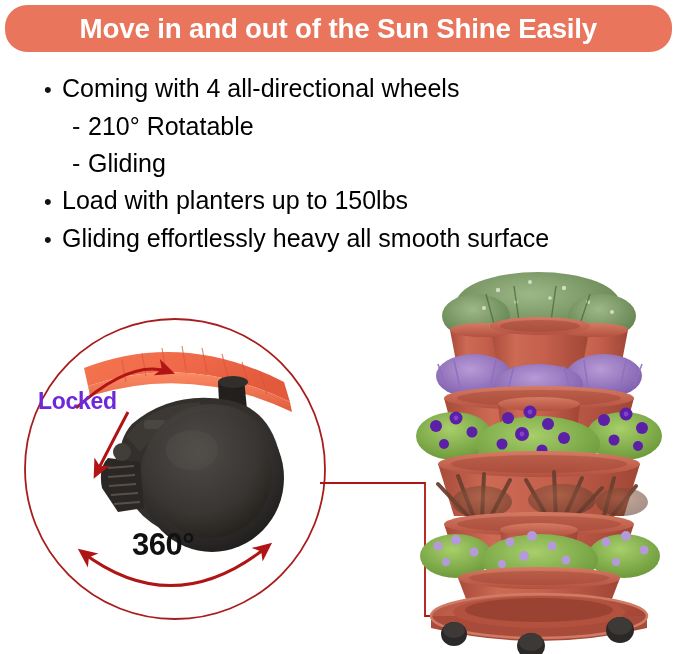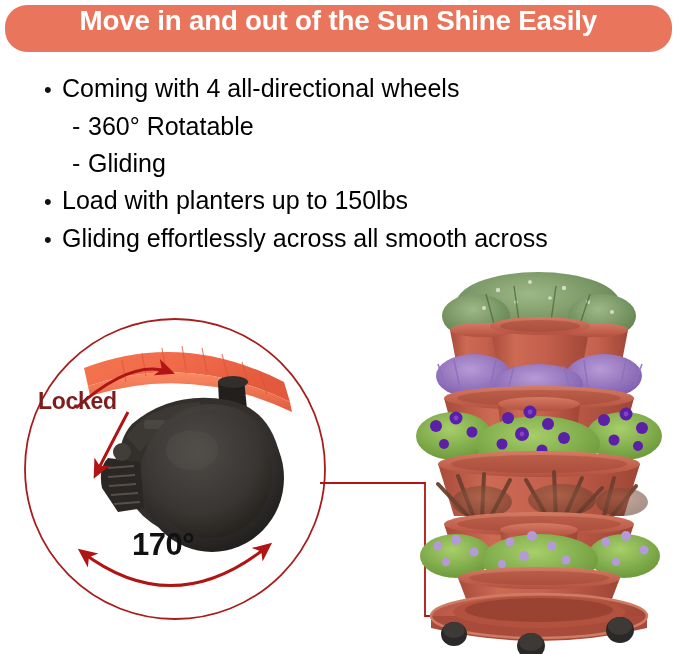--- a/index.html
+++ b/index.html
@@ -19,21 +19,21 @@
   .banner {
     position: absolute;
     left: 5px;
     top: 5px;
     width: 667px;
     height: 47px;
     background: #e8755c;
     border-radius: 22px;
     box-sizing: border-box;
     display: flex;
-    align-items: flex-start;
+    align-items: center;
     justify-content: center;
   }
   .banner-title {
     color: #ffffff;
     font-size: 28px;
     font-weight: bold;
     letter-spacing: -0.2px;
     white-space: nowrap;
     font-family: "Liberation Sans", sans-serif;
     transform: scaleX(0.99);
@@ -87,21 +87,21 @@
     position: absolute;
     left: 0;
     top: 0;
   }
   .label-locked {
     position: absolute;
     left: 38px;
     top: 388px;
     font-size: 23px;
     font-weight: bold;
-    color: #7f1d1d;
+    color: #6d28d9;
     letter-spacing: -0.3px;
   }
   .label-360 {
     position: absolute;
     left: 132px;
     top: 527px;
     font-size: 31px;
     font-weight: bold;
     color: #111111;
     letter-spacing: -0.5px;
@@ -134,36 +134,36 @@
 
 <div class="bullets">
 
   <div class="bullet-row">
     <span class="bullet-dot">•</span>
     <span class="bullet-text">Coming with 4 all-directional wheels</span>
   </div>
 
   <div class="bullet-row sub">
     <span class="bullet-dash">-</span>
-    <span class="bullet-text">360° Rotatable</span>
+    <span class="bullet-text">210° Rotatable</span>
   </div>
 
   <div class="bullet-row sub">
     <span class="bullet-dash">-</span>
     <span class="bullet-text">Gliding</span>
   </div>
 
   <div class="bullet-row">
     <span class="bullet-dot">•</span>
     <span class="bullet-text">Load with planters up to 150lbs</span>
   </div>
 
   <div class="bullet-row">
     <span class="bullet-dot">•</span>
-    <span class="bullet-text">Gliding effortlessly across all smooth across</span>
+    <span class="bullet-text">Gliding effortlessly heavy all smooth surface</span>
   </div>
 
 </div>
 
 <div class="callout">
   <svg class="callout-svg" width="306" height="306" viewBox="0 0 306 306">
     <defs>
       <radialGradient id="wheelGrad" cx="42%" cy="34%" r="72%">
         <stop offset="0%" stop-color="#5a5653"></stop>
         <stop offset="55%" stop-color="#3a3735"></stop>
@@ -237,21 +237,21 @@
     </g>
 
     <path d="M 54 92 Q 110 42 148 56" fill="none" stroke="#b01414" stroke-width="3" marker-end="url(#arrowHeadA)"></path>
     <path d="M 106 96 Q 86 134 74 158" fill="none" stroke="#b01414" stroke-width="3" marker-end="url(#arrowHeadB)"></path>
 
     <path d="M 60 236 Q 152 306 246 230" fill="none" stroke="#b01414" stroke-width="3" marker-start="url(#arrowHeadA)" marker-end="url(#arrowHeadB)"></path>
   </svg>
 </div>
 
 <div class="label-locked">Locked</div>
-<div class="label-360">170°</div>
+<div class="label-360">360°</div>
 
 <svg class="connector" width="220" height="180" viewBox="0 0 220 180">
   <path d="M 20 33 L 125 33 L 125 166 L 158 166" fill="none" stroke="#b01414" stroke-width="1.8"></path>
   <circle cx="161" cy="166" r="5" fill="#d41616"></circle>
 </svg>
 
 <svg class="planter" width="281" height="386" viewBox="0 0 281 386">
   <defs>
     <linearGradient id="potG" x1="0" y1="0" x2="1" y2="0">
       <stop offset="0%" stop-color="#a84b3a"></stop>

